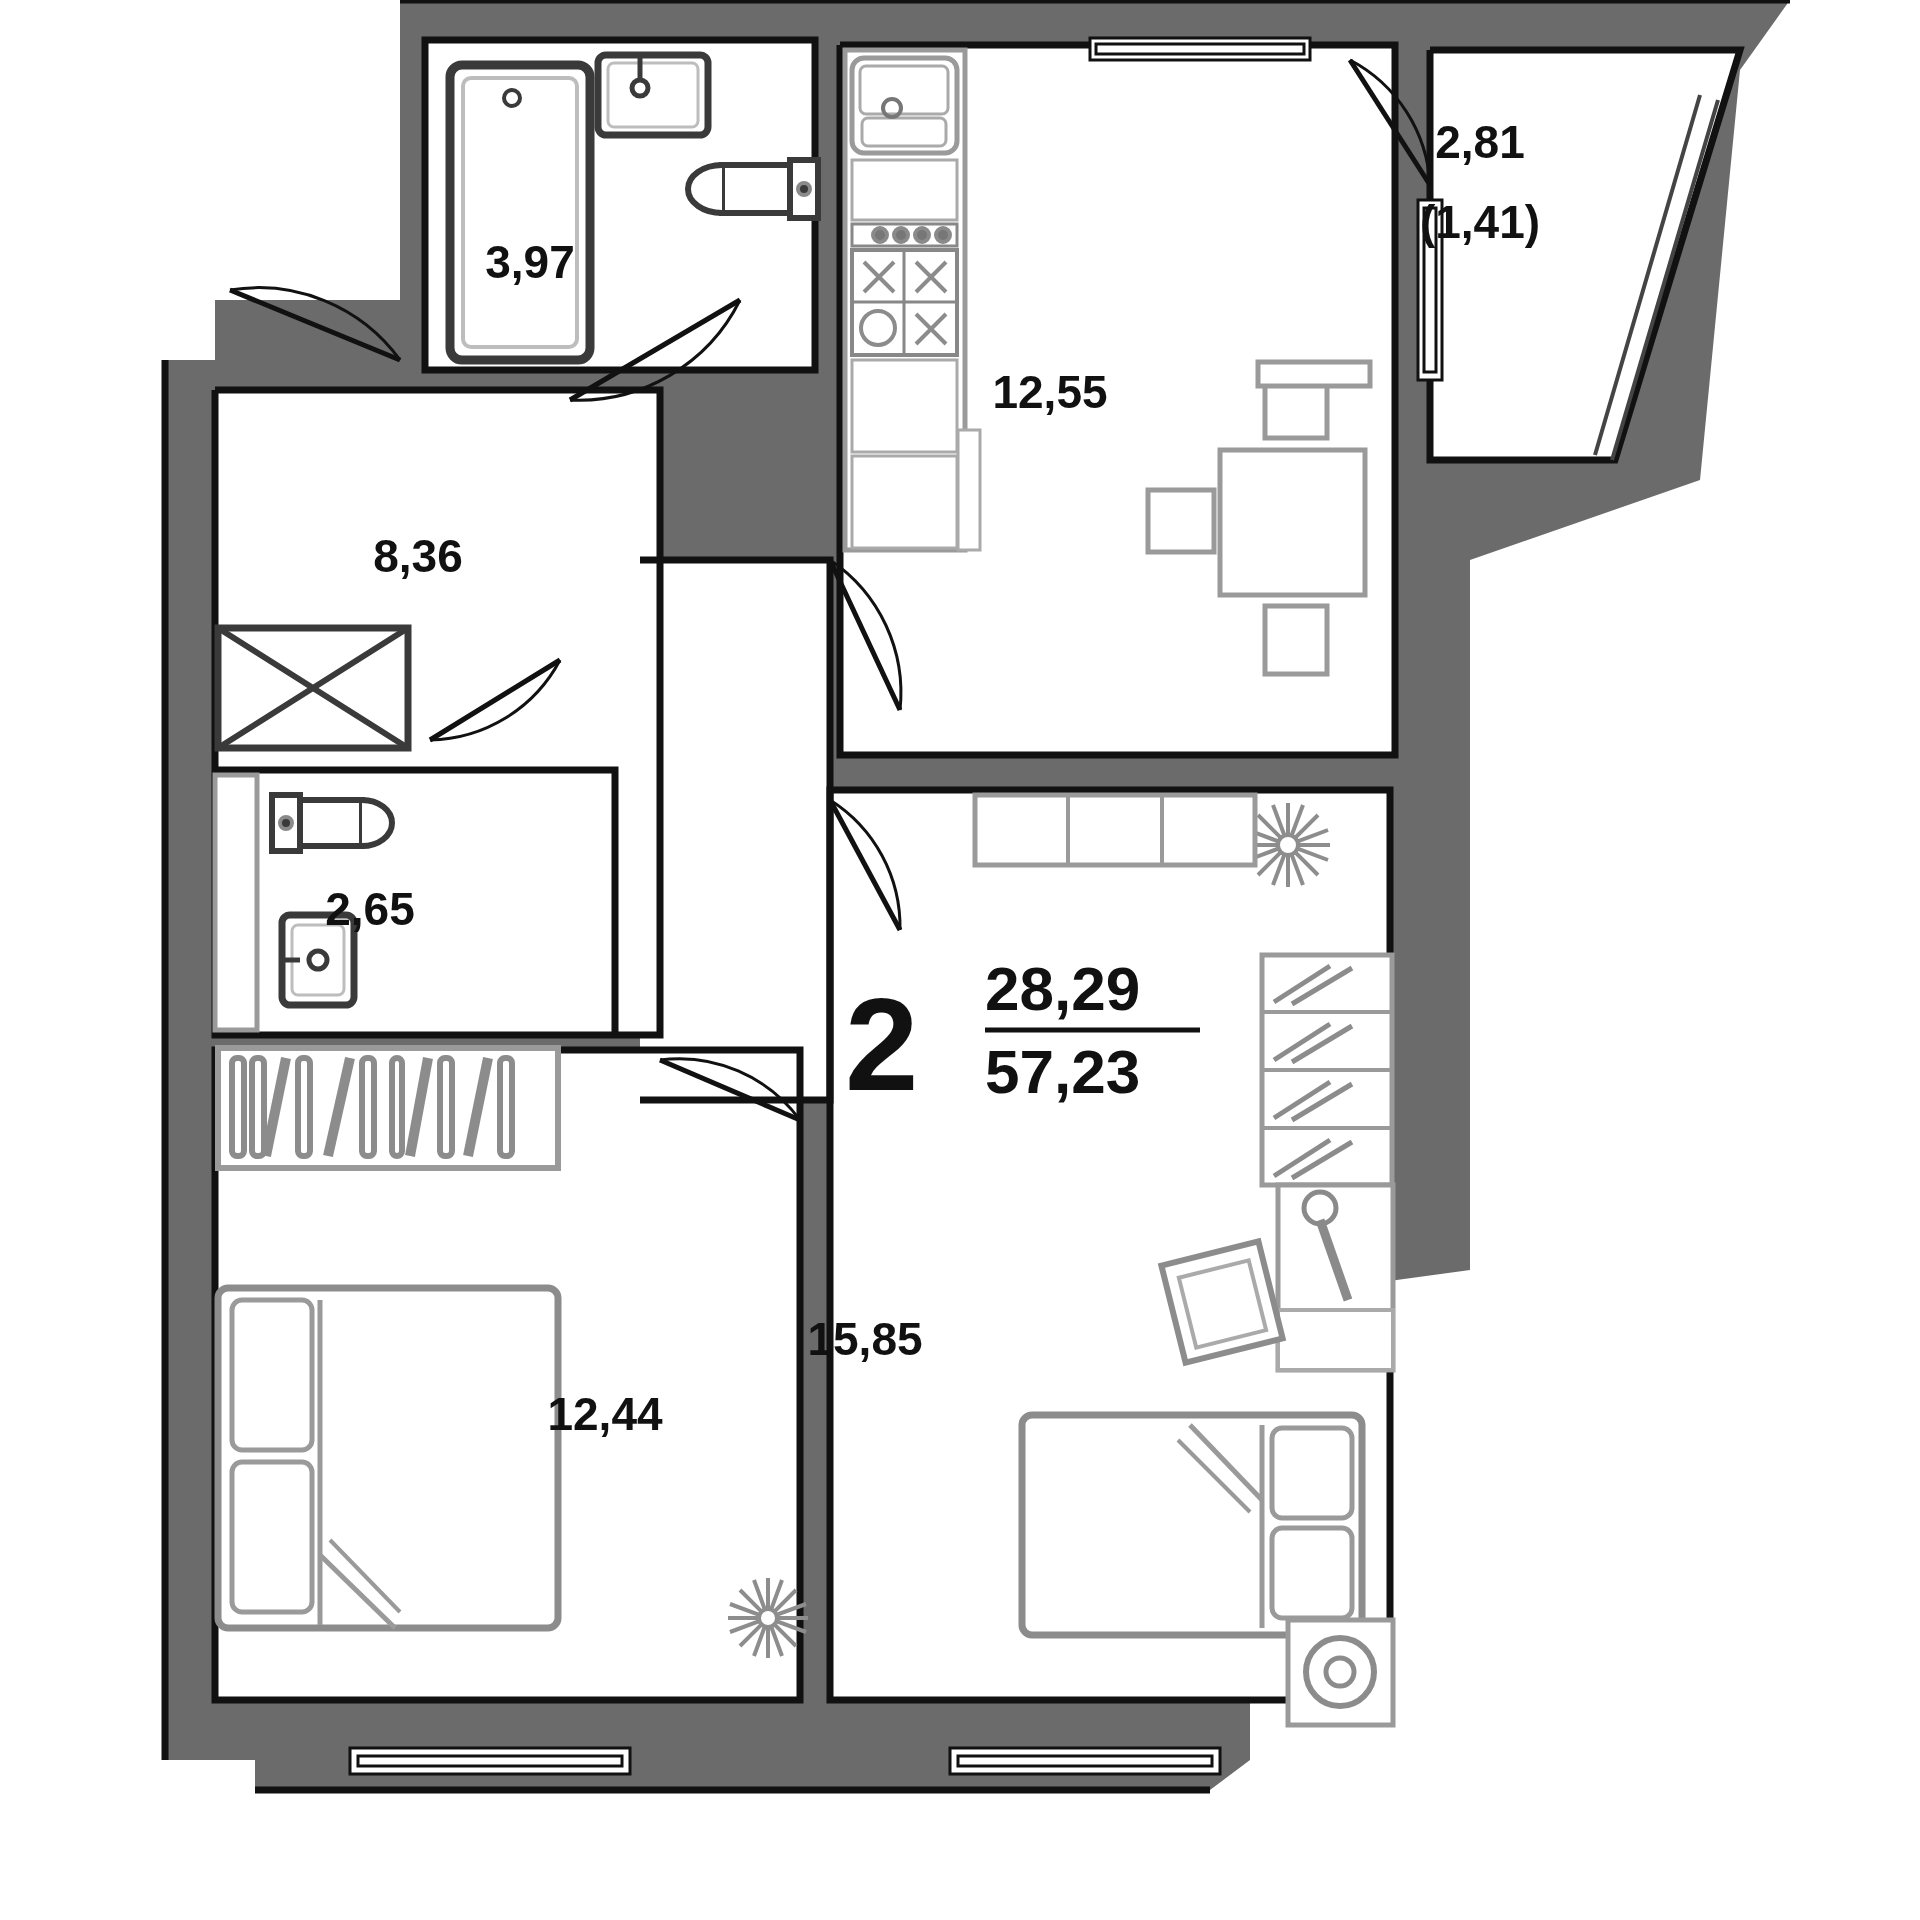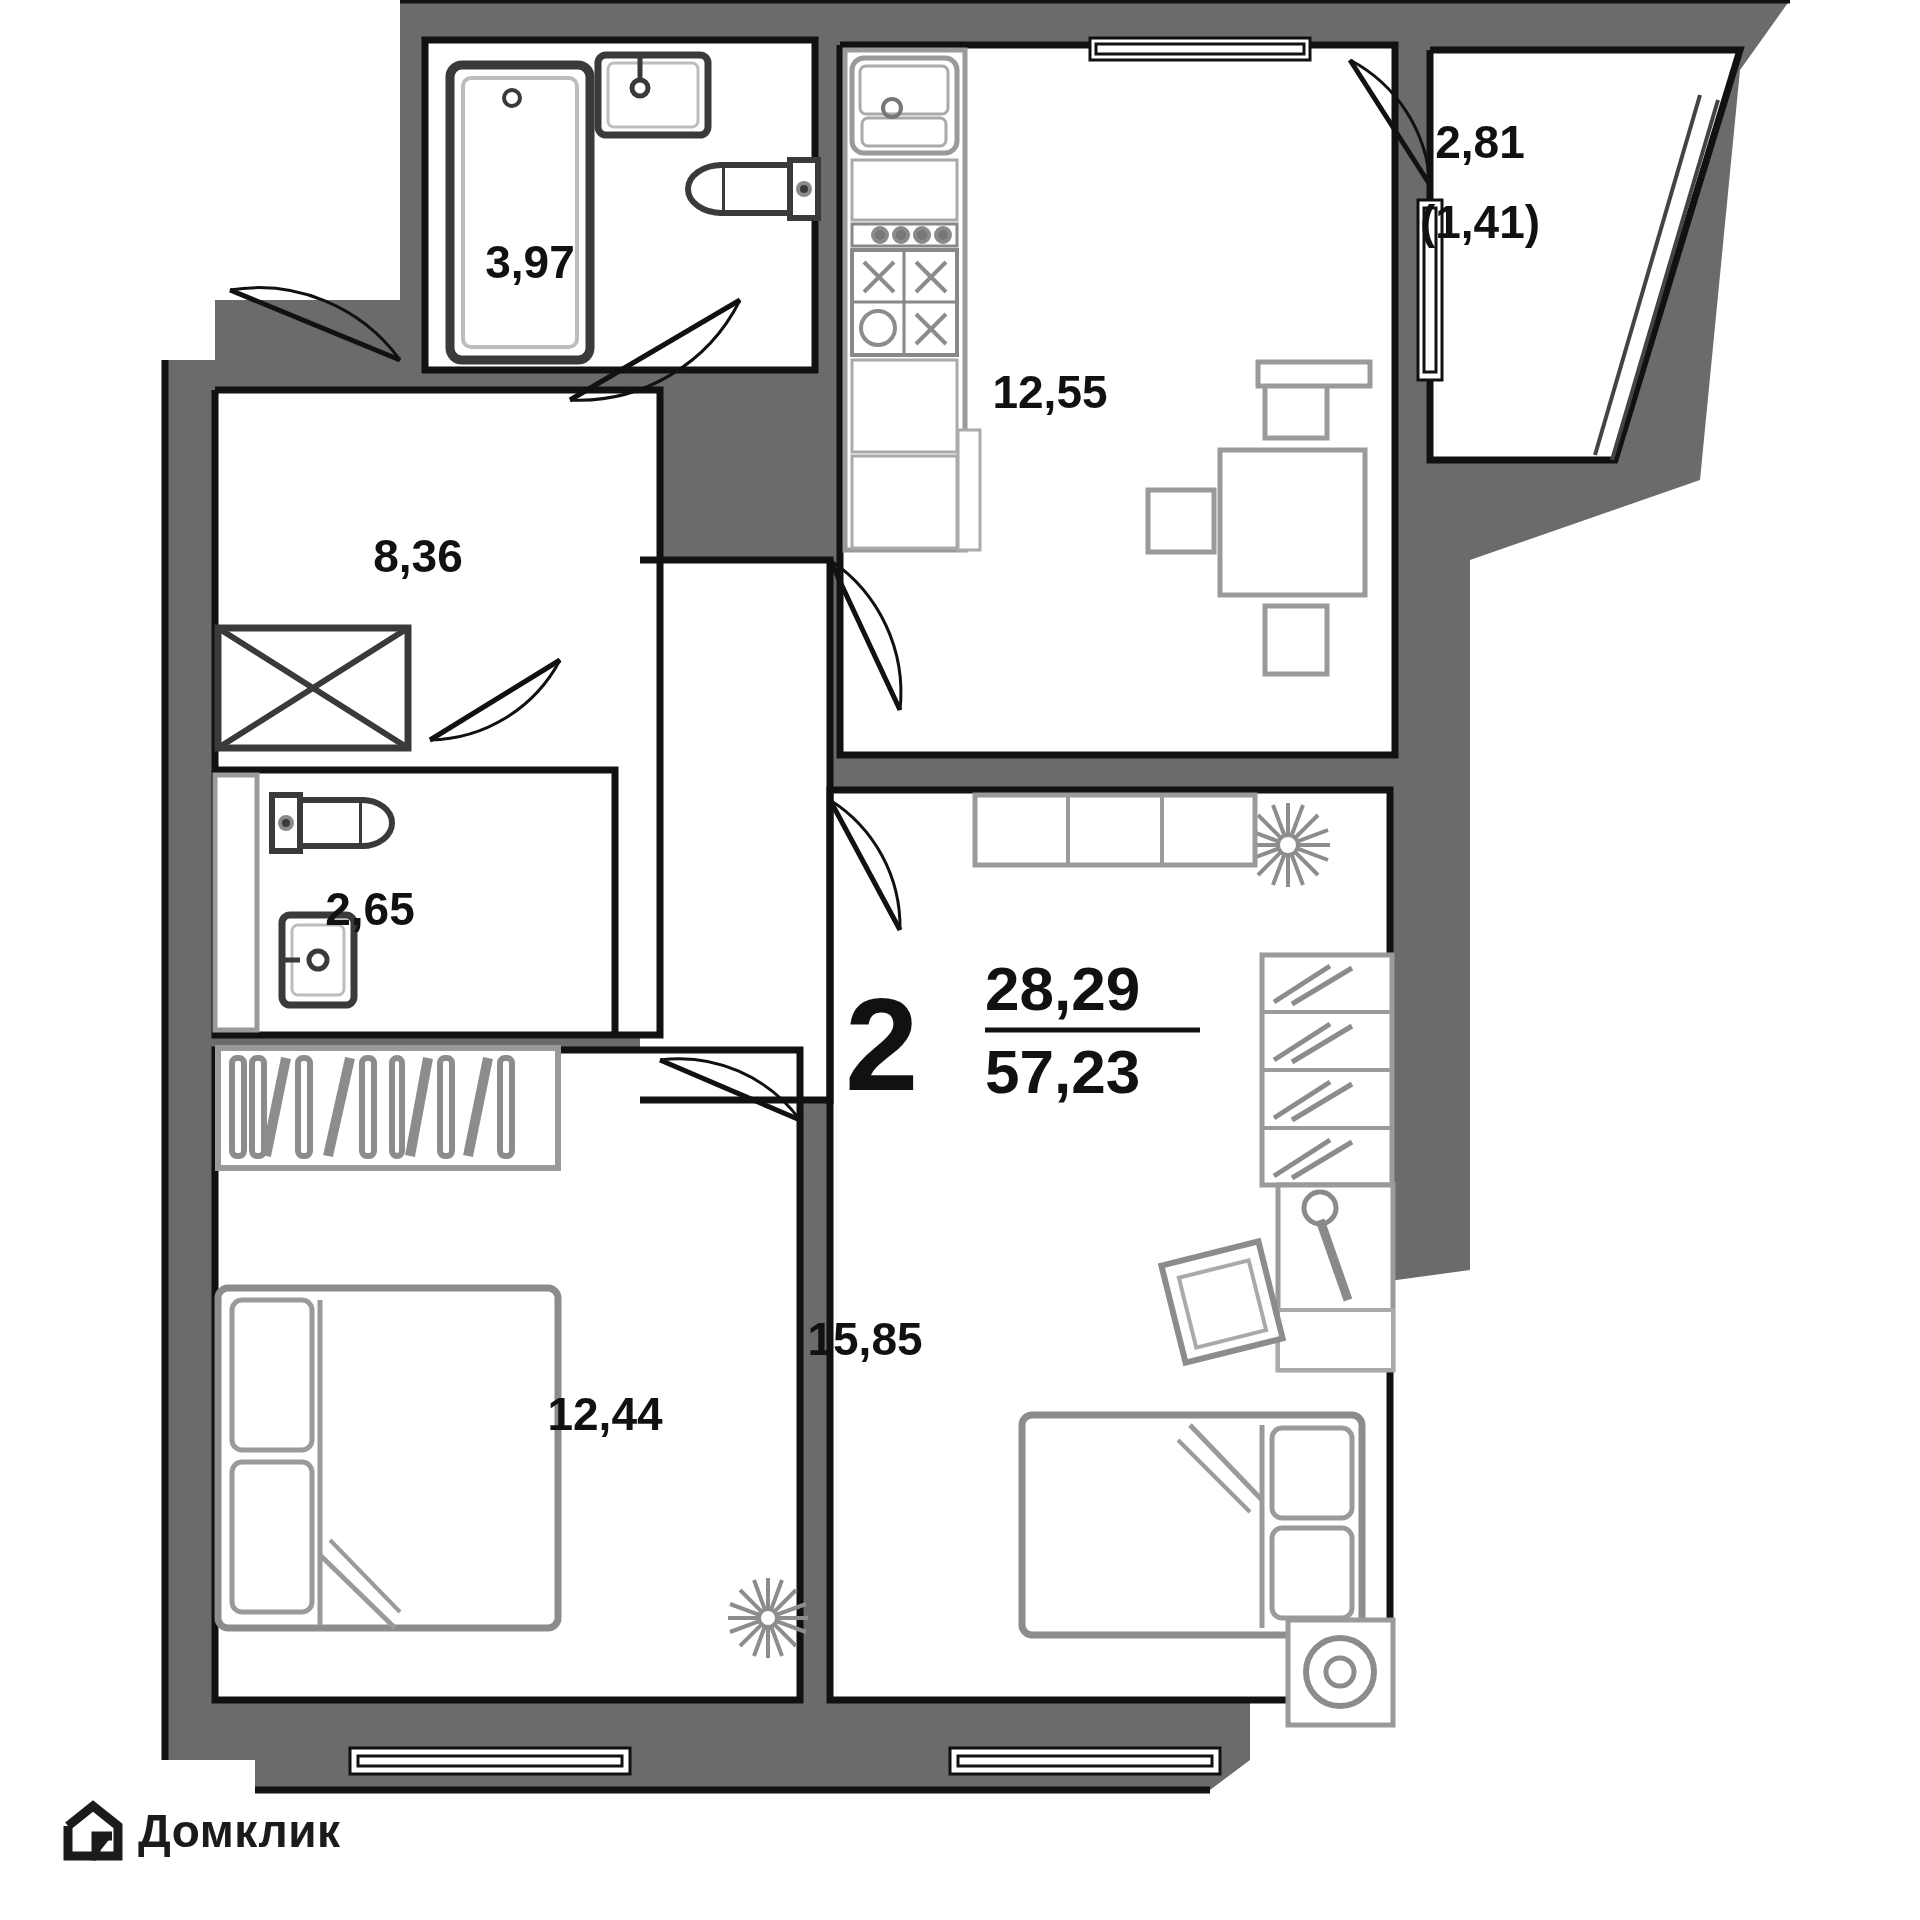--- a/index.html
+++ b/index.html
@@ -298,22 +298,14 @@
 
     <g>
       <text class="lbl lbl-big-num" x="845" y="1090" text-anchor="start">2</text>
       <text class="lbl lbl-area" x="985" y="1010" text-anchor="start">28,29</text>
       <line x1="985" y1="1030" x2="1200" y2="1030" stroke="#111111" stroke-width="5"></line>
       <text class="lbl lbl-area" x="985" y="1093" text-anchor="start">57,23</text>
     </g>
 
   </svg>
 
-  <div style="position:absolute;left:62px;top:1800px;display:flex;align-items:center;gap:14px;">
-    <svg width="62" height="62" viewBox="0 0 62 62">
-      <path d="M 6 26 L 31 6 L 56 26 L 56 56 L 34 56 L 34 36 L 50 36" fill="none" stroke="#1b1b1b" stroke-width="9" stroke-linejoin="miter"></path>
-      <path d="M 31 32 L 50 36 L 34 56 Z" fill="#1b1b1b"></path>
-      <path d="M 6 26 L 6 56 L 34 56" fill="none" stroke="#1b1b1b" stroke-width="9"></path>
-    </svg>
-    <span class="logo-text" style="font-size:46px;color:#1b1b1b;font-weight:bold;">Домклик</span>
-  </div>
 
 </div>
 
 </body></html>

